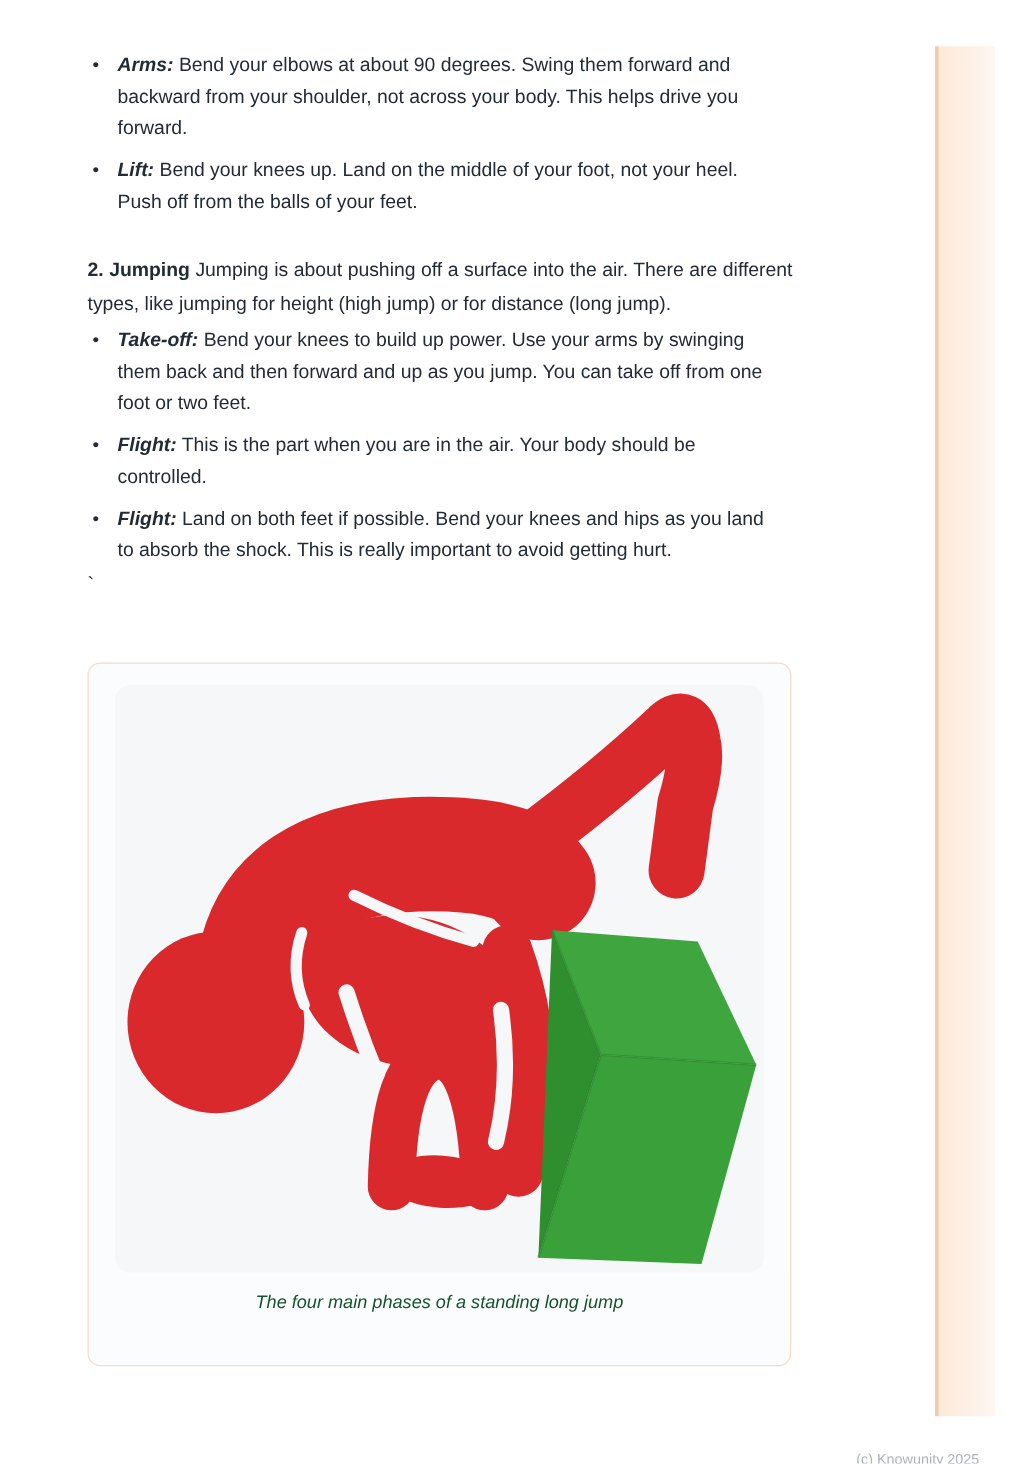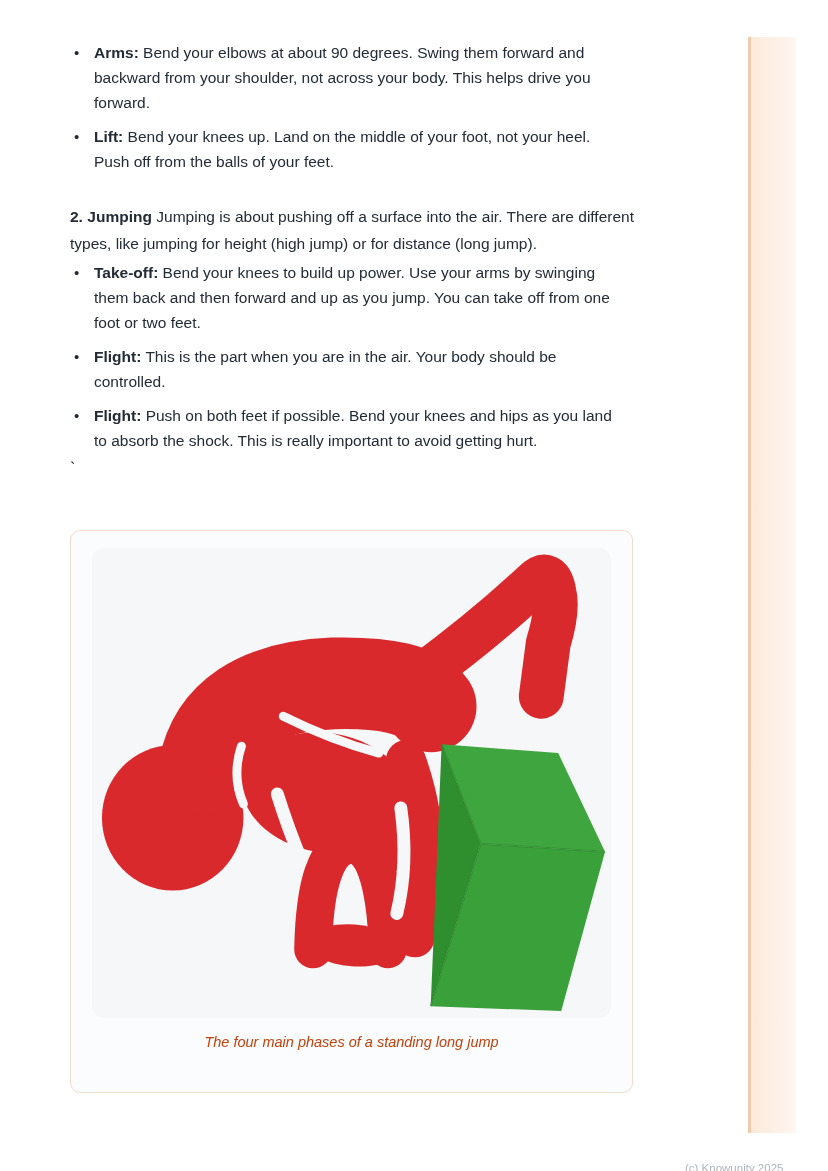--- a/index.html
+++ b/index.html
@@ -31,21 +31,21 @@
     display:flex;align-items:flex-start;
     margin:0 0 9px 0;
     font-size:15.5px;line-height:25px;
   }
   .blt{
     flex:0 0 24px;width:24px;
     font-size:15px;line-height:25px;
     text-align:left;padding-left:4px;box-sizing:border-box;
   }
   .litext{flex:1;max-width:520px;}
-  .litext strong{font-weight:bold;}
+  .litext strong{font-weight:bold;font-style:italic;}
 
   .jpara{
     position:absolute;left:0;top:203px;width:564px;
     margin:0;font-size:15.5px;line-height:27px;
     text-align:justify;
   }
   .jpara strong{font-weight:bold;}
 
   .stray{
     position:absolute;left:0;top:460px;
@@ -66,21 +66,21 @@
     background:#f6f7f9;
     border-radius:12px;
     overflow:hidden;
   }
   .imgbox svg{display:block;}
   figcaption{
     margin-top:14px;
     text-align:center;
     font-style:italic;
     font-size:14.5px;line-height:20px;
-    color:#c2410c;
+    color:#14532d;
   }
 
   .footer{
     position:absolute;left:685px;top:1162px;
     font-size:11.5px;color:#aeb2ba;
     z-index:3;white-space:nowrap;
   }
 </style>
 </head>
 <body>
@@ -125,21 +125,21 @@
         <span class="blt">•</span>
         <div class="litext">
           <strong>Flight:</strong>
           <span>This is the part when you are in the air. Your body should be controlled.</span>
         </div>
       </li>
       <li>
         <span class="blt">•</span>
         <div class="litext">
           <strong>Flight:</strong>
-          <span>Push on both feet if possible. Bend your knees and hips as you land to absorb the shock. This is really important to avoid getting hurt.</span>
+          <span>Land on both feet if possible. Bend your knees and hips as you land to absorb the shock. This is really important to avoid getting hurt.</span>
         </div>
       </li>
     </ul>
 
     <div class="stray">`</div>
 
     <figure class="card">
       <div class="imgbox">
         <svg width="519" height="470" viewBox="0 0 521 470" xmlns="http://www.w3.org/2000/svg">
 

